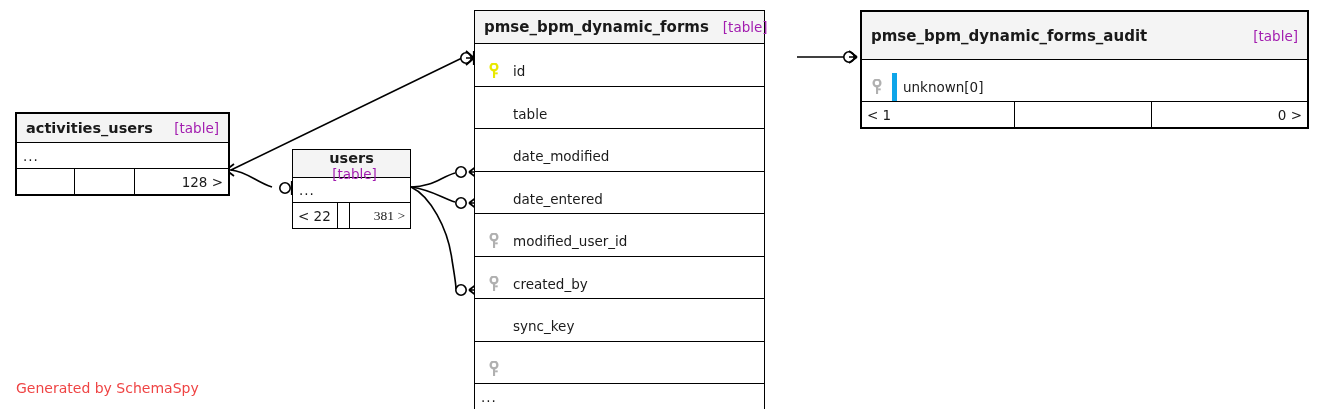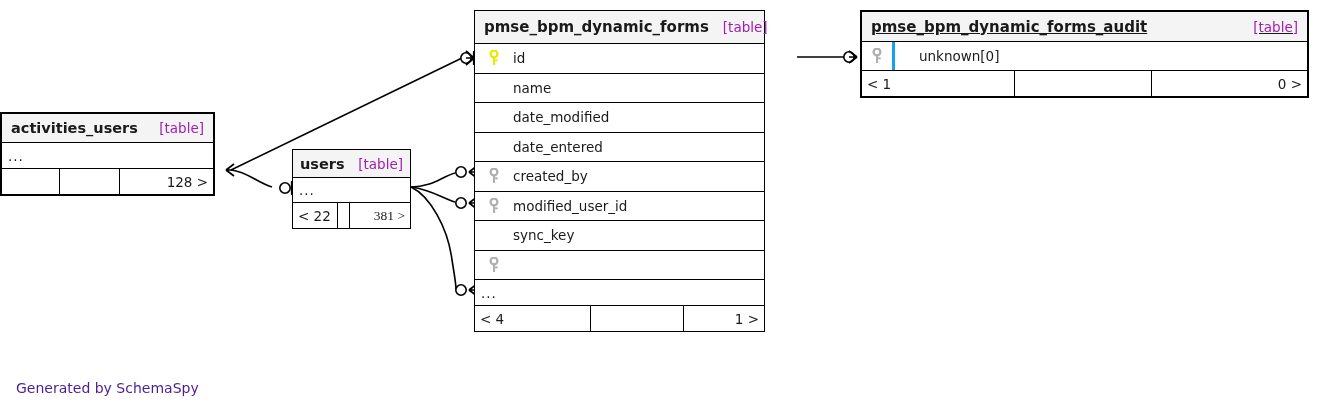--- a/index.html
+++ b/index.html
@@ -57,39 +57,40 @@
     padding-left: 14px;
     white-space: nowrap;
   }
   .col-row {
     display: flex;
     align-items: center;
     height: 29.5px;
     border-bottom: 1px solid #000000;
     box-sizing: border-box;
     background: #ffffff;
+    margin-top: 13px;
   }
   .col-row:last-child { border-bottom: none; }
   .keycell {
     width: 38px;
     flex: 0 0 38px;
     display: flex;
     align-items: center;
     justify-content: center;
   }
   .col-label {
     font-size: 13.5px;
     white-space: nowrap;
     flex: 1 1 auto;
   }
   .col-type {
     font-size: 13.5px;
     white-space: nowrap;
-    border-left: 3px solid #0ea5e9;
-    padding: 0 24px;
+    border-left: 5px solid #0ea5e9;
+    padding: 0 6px;
     height: 100%;
     display: flex;
     align-items: center;
     box-sizing: border-box;
   }
   .ellipsis-row {
     display: flex;
     align-items: center;
     height: 26px;
     box-sizing: border-box;
@@ -114,21 +115,21 @@
   }
   .footer-cell:last-child { border-right: none; }
   .fc-left { justify-content: flex-start; }
   .fc-right { justify-content: flex-end; }
 
   .key-icon { display: block; }
 
   .caption {
     position: absolute;
     font-size: 14px;
-    color: #4c1d95;
+    color: #ef4444;
     white-space: nowrap;
   }
 </style>
 </head>
 <body>
 
 <div id="canvas">
 
   <svg class="edges" viewBox="0 0 1324 409">
     <g fill="none" stroke="#000000" stroke-width="1.6">
@@ -177,35 +178,35 @@
         <path d="M226,170 L234,164 M226,170 L234,176 M226,170 L234,170"></path>
       </g>
     </g>
 
     <g stroke="#000000" stroke-width="2.2">
       <line x1="292" y1="181" x2="292" y2="195"></line>
       <line x1="474" y1="51" x2="474" y2="65"></line>
     </g>
   </svg>
 
-  <div class="table-node thick" style="left:0; top:112px; width:215px;">
+  <div class="table-node thick" style="left:15px; top:112px; width:215px;">
     <div class="tbl-header">
       <span class="tbl-name">activities_users</span>
       <span class="tbl-tag">[table]</span>
     </div>
     <div class="ellipsis-row">...</div>
     <div class="footer-row">
       <div class="footer-cell fc-left" style="width:58px;"></div>
       <div class="footer-cell fc-left" style="width:60px;"></div>
       <div class="footer-cell fc-right" style="flex:1 1 auto;text-align:right;">128 &gt;</div>
     </div>
   </div>
 
   <div class="table-node" style="left:292px; top:149px; width:119px;">
-    <div class="tbl-header" style="height:28px; padding:0 7px;">
+    <div class="tbl-header" style="height:28px; padding:0 7px;flex-direction:column;">
       <span class="tbl-name">users</span>
       <span class="tbl-tag" style="padding-left:6px;">[table]</span>
     </div>
     <div class="ellipsis-row" style="height:25px;">...</div>
     <div class="footer-row">
       <div class="footer-cell fc-left" style="width:45px;text-align:center;">&lt; 22</div>
       <div class="footer-cell fc-left" style="width:12px; padding:0 2px;"></div>
       <div class="footer-cell fc-right" style="flex:1 1 auto;font-family:Liberation Serif, serif;">381 &gt;</div>
     </div>
   </div>
@@ -222,53 +223,53 @@
           <circle cx="6" cy="4" r="3.4" fill="none" stroke="#e8e800" stroke-width="2.3"></circle>
           <rect x="5" y="6.6" width="2.1" height="8.4" fill="#e8e800"></rect>
           <rect x="7.1" y="9.4" width="2.6" height="1.9" fill="#e8e800"></rect>
         </svg>
       </span>
       <span class="col-label">id</span>
     </div>
 
     <div class="col-row">
       <span class="keycell"></span>
-      <span class="col-label">name</span>
+      <span class="col-label">table</span>
     </div>
 
     <div class="col-row">
       <span class="keycell"></span>
       <span class="col-label">date_modified</span>
     </div>
 
     <div class="col-row">
       <span class="keycell"></span>
       <span class="col-label">date_entered</span>
     </div>
 
     <div class="col-row">
       <span class="keycell">
         <svg class="key-icon" width="12" height="16" viewBox="0 0 12 16">
           <circle cx="6" cy="4" r="3.4" fill="none" stroke="#b0b0b0" stroke-width="2.3"></circle>
           <rect x="5" y="6.6" width="2.1" height="8.4" fill="#b0b0b0"></rect>
           <rect x="7.1" y="9.4" width="2.6" height="1.9" fill="#b0b0b0"></rect>
         </svg>
       </span>
-      <span class="col-label">created_by</span>
+      <span class="col-label">modified_user_id</span>
     </div>
 
     <div class="col-row">
       <span class="keycell">
         <svg class="key-icon" width="12" height="16" viewBox="0 0 12 16">
           <circle cx="6" cy="4" r="3.4" fill="none" stroke="#b0b0b0" stroke-width="2.3"></circle>
           <rect x="5" y="6.6" width="2.1" height="8.4" fill="#b0b0b0"></rect>
           <rect x="7.1" y="9.4" width="2.6" height="1.9" fill="#b0b0b0"></rect>
         </svg>
       </span>
-      <span class="col-label">modified_user_id</span>
+      <span class="col-label">created_by</span>
     </div>
 
 
     <div class="col-row">
       <span class="keycell"></span>
       <span class="col-label">sync_key</span>
     </div>
 
     <div class="col-row">
       <span class="keycell">
@@ -283,21 +284,21 @@
     <div class="ellipsis-row">...</div>
 
     <div class="footer-row">
       <div class="footer-cell fc-left" style="width:116px;">&lt; 4</div>
       <div class="footer-cell fc-left" style="width:93px;"></div>
       <div class="footer-cell fc-right" style="flex:1 1 auto;">1 &gt;</div>
     </div>
   </div>
 
   <div class="table-node thick" style="left:860px; top:10px; width:449px;">
-    <div class="tbl-header" style="height:30px;text-decoration:underline;">
+    <div class="tbl-header" style="height:48px;">
       <span class="tbl-name" style="font-size:15px;">pmse_bpm_dynamic_forms_audit</span>
       <span class="tbl-tag">[table]</span>
     </div>
 
     <div class="col-row" style="height:29px;">
       <span class="keycell" style="width:30px; flex:0 0 30px;">
         <svg class="key-icon" width="12" height="16" viewBox="0 0 12 16">
           <circle cx="6" cy="4" r="3.4" fill="none" stroke="#b0b0b0" stroke-width="2.3"></circle>
           <rect x="5" y="6.6" width="2.1" height="8.4" fill="#b0b0b0"></rect>
           <rect x="7.1" y="9.4" width="2.6" height="1.9" fill="#b0b0b0"></rect>

